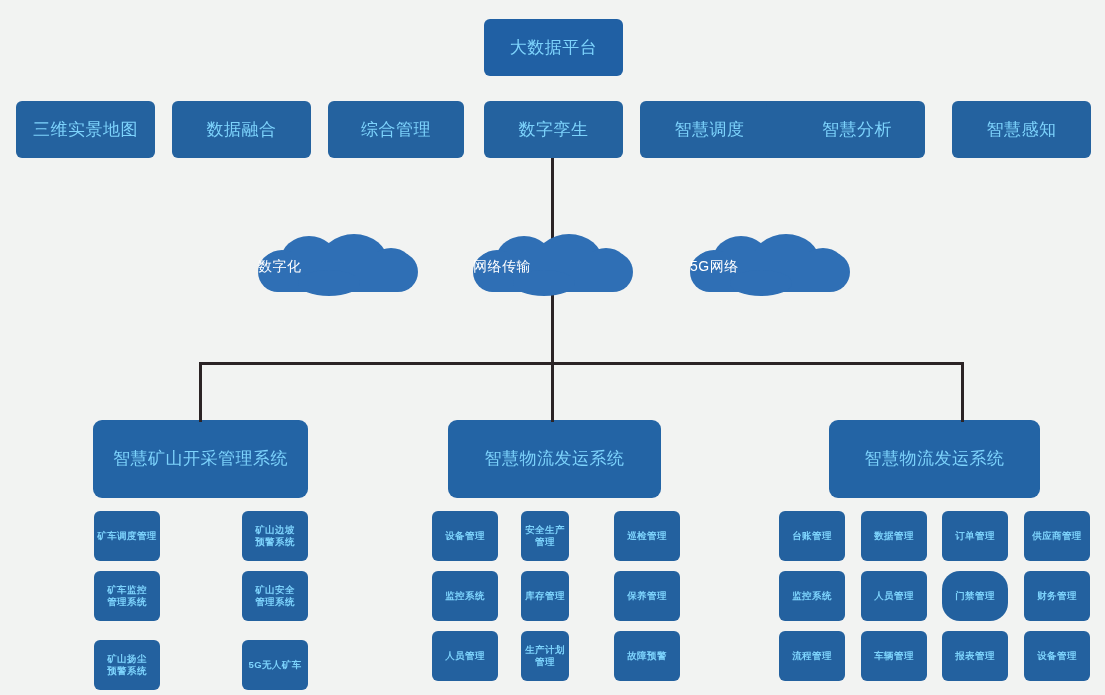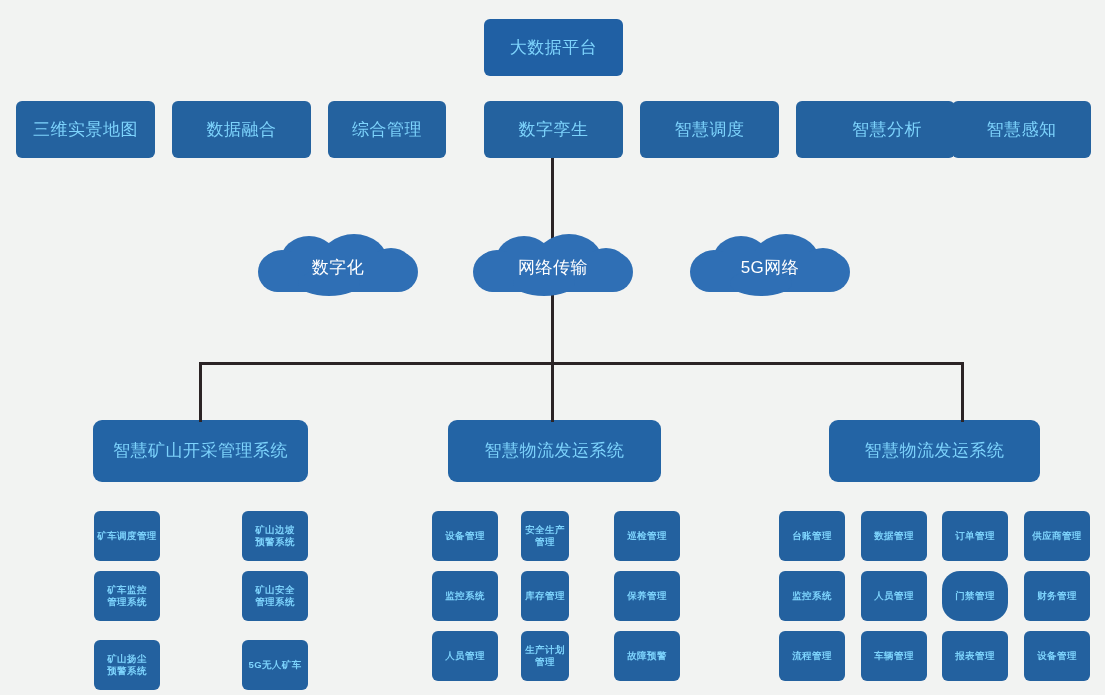--- a/index.html
+++ b/index.html
@@ -50,21 +50,21 @@
     top: 101px;
     height: 57px;
     font-size: 17px;
     border-radius: 6px;
     background: #24629f;
   }
 
   
   .node.system {
     top: 420px;
-    height: 62px;
+    height: 78px;
     font-size: 17px;
     border-radius: 9px;
     background: #2364a5;
   }
 
   
   .node.module {
     width: 66px;
     height: 50px;
     font-size: 9.5px;
@@ -74,24 +74,24 @@
     letter-spacing: 0.4px;
   }
   .node.module.wide { width: 48px; }
 
   
   .cloud {
     position: absolute;
     width: 160px;
     height: 62px;
     color: #fff;
-    font-size: 17px;
+    font-size: 14px;
     display: flex;
     align-items: center;
-    justify-content: center;
+    justify-content: flex-start;
     user-select: none;
     z-index: 3;
   }
   .cloud .cloud-body {
     position: absolute;
     left: 0; top: 18px;
     width: 160px; height: 40px;
     background: #2f6fb5;
     border-radius: 22px;
   }
@@ -129,24 +129,24 @@
   <div class="line v" style="left:551px; top:158px; height:207px;"></div>
   <div class="line h" style="left:199px; top:362px; width:765px;"></div>
   <div class="line v" style="left:199px; top:362px; height:60px;"></div>
   <div class="line v" style="left:551px; top:362px; height:60px;"></div>
   <div class="line v" style="left:961px; top:362px; height:60px;"></div>
 
   <div class="node platform">大数据平台</div>
 
   <div class="node capability" style="left:16px;  width:139px;">三维实景地图</div>
   <div class="node capability" style="left:172px; width:139px;">数据融合</div>
-  <div class="node capability" style="left:328px; width:118px;">综合管理</div>
+  <div class="node capability" style="left:328px; width:136px;">综合管理</div>
   <div class="node capability" style="left:484px; width:139px;">数字孪生</div>
   <div class="node capability" style="left:640px; width:139px;">智慧调度</div>
-  <div class="node capability" style="left:796px; width:159px;padding-left:23px;">智慧分析</div>
+  <div class="node capability" style="left:766px; width:159px;padding-left:23px;">智慧分析</div>
   <div class="node capability" style="left:952px; width:139px;">智慧感知</div>
 
   <div class="cloud" style="left:258px; top:234px;">
     <span class="puff p1"></span>
     <span class="puff p2"></span>
     <span class="puff p3"></span>
     <span class="puff p4"></span>
     <span class="cloud-body"></span>
     <span class="puff p5"></span>
     <span class="cloud-label">数字化</span>

